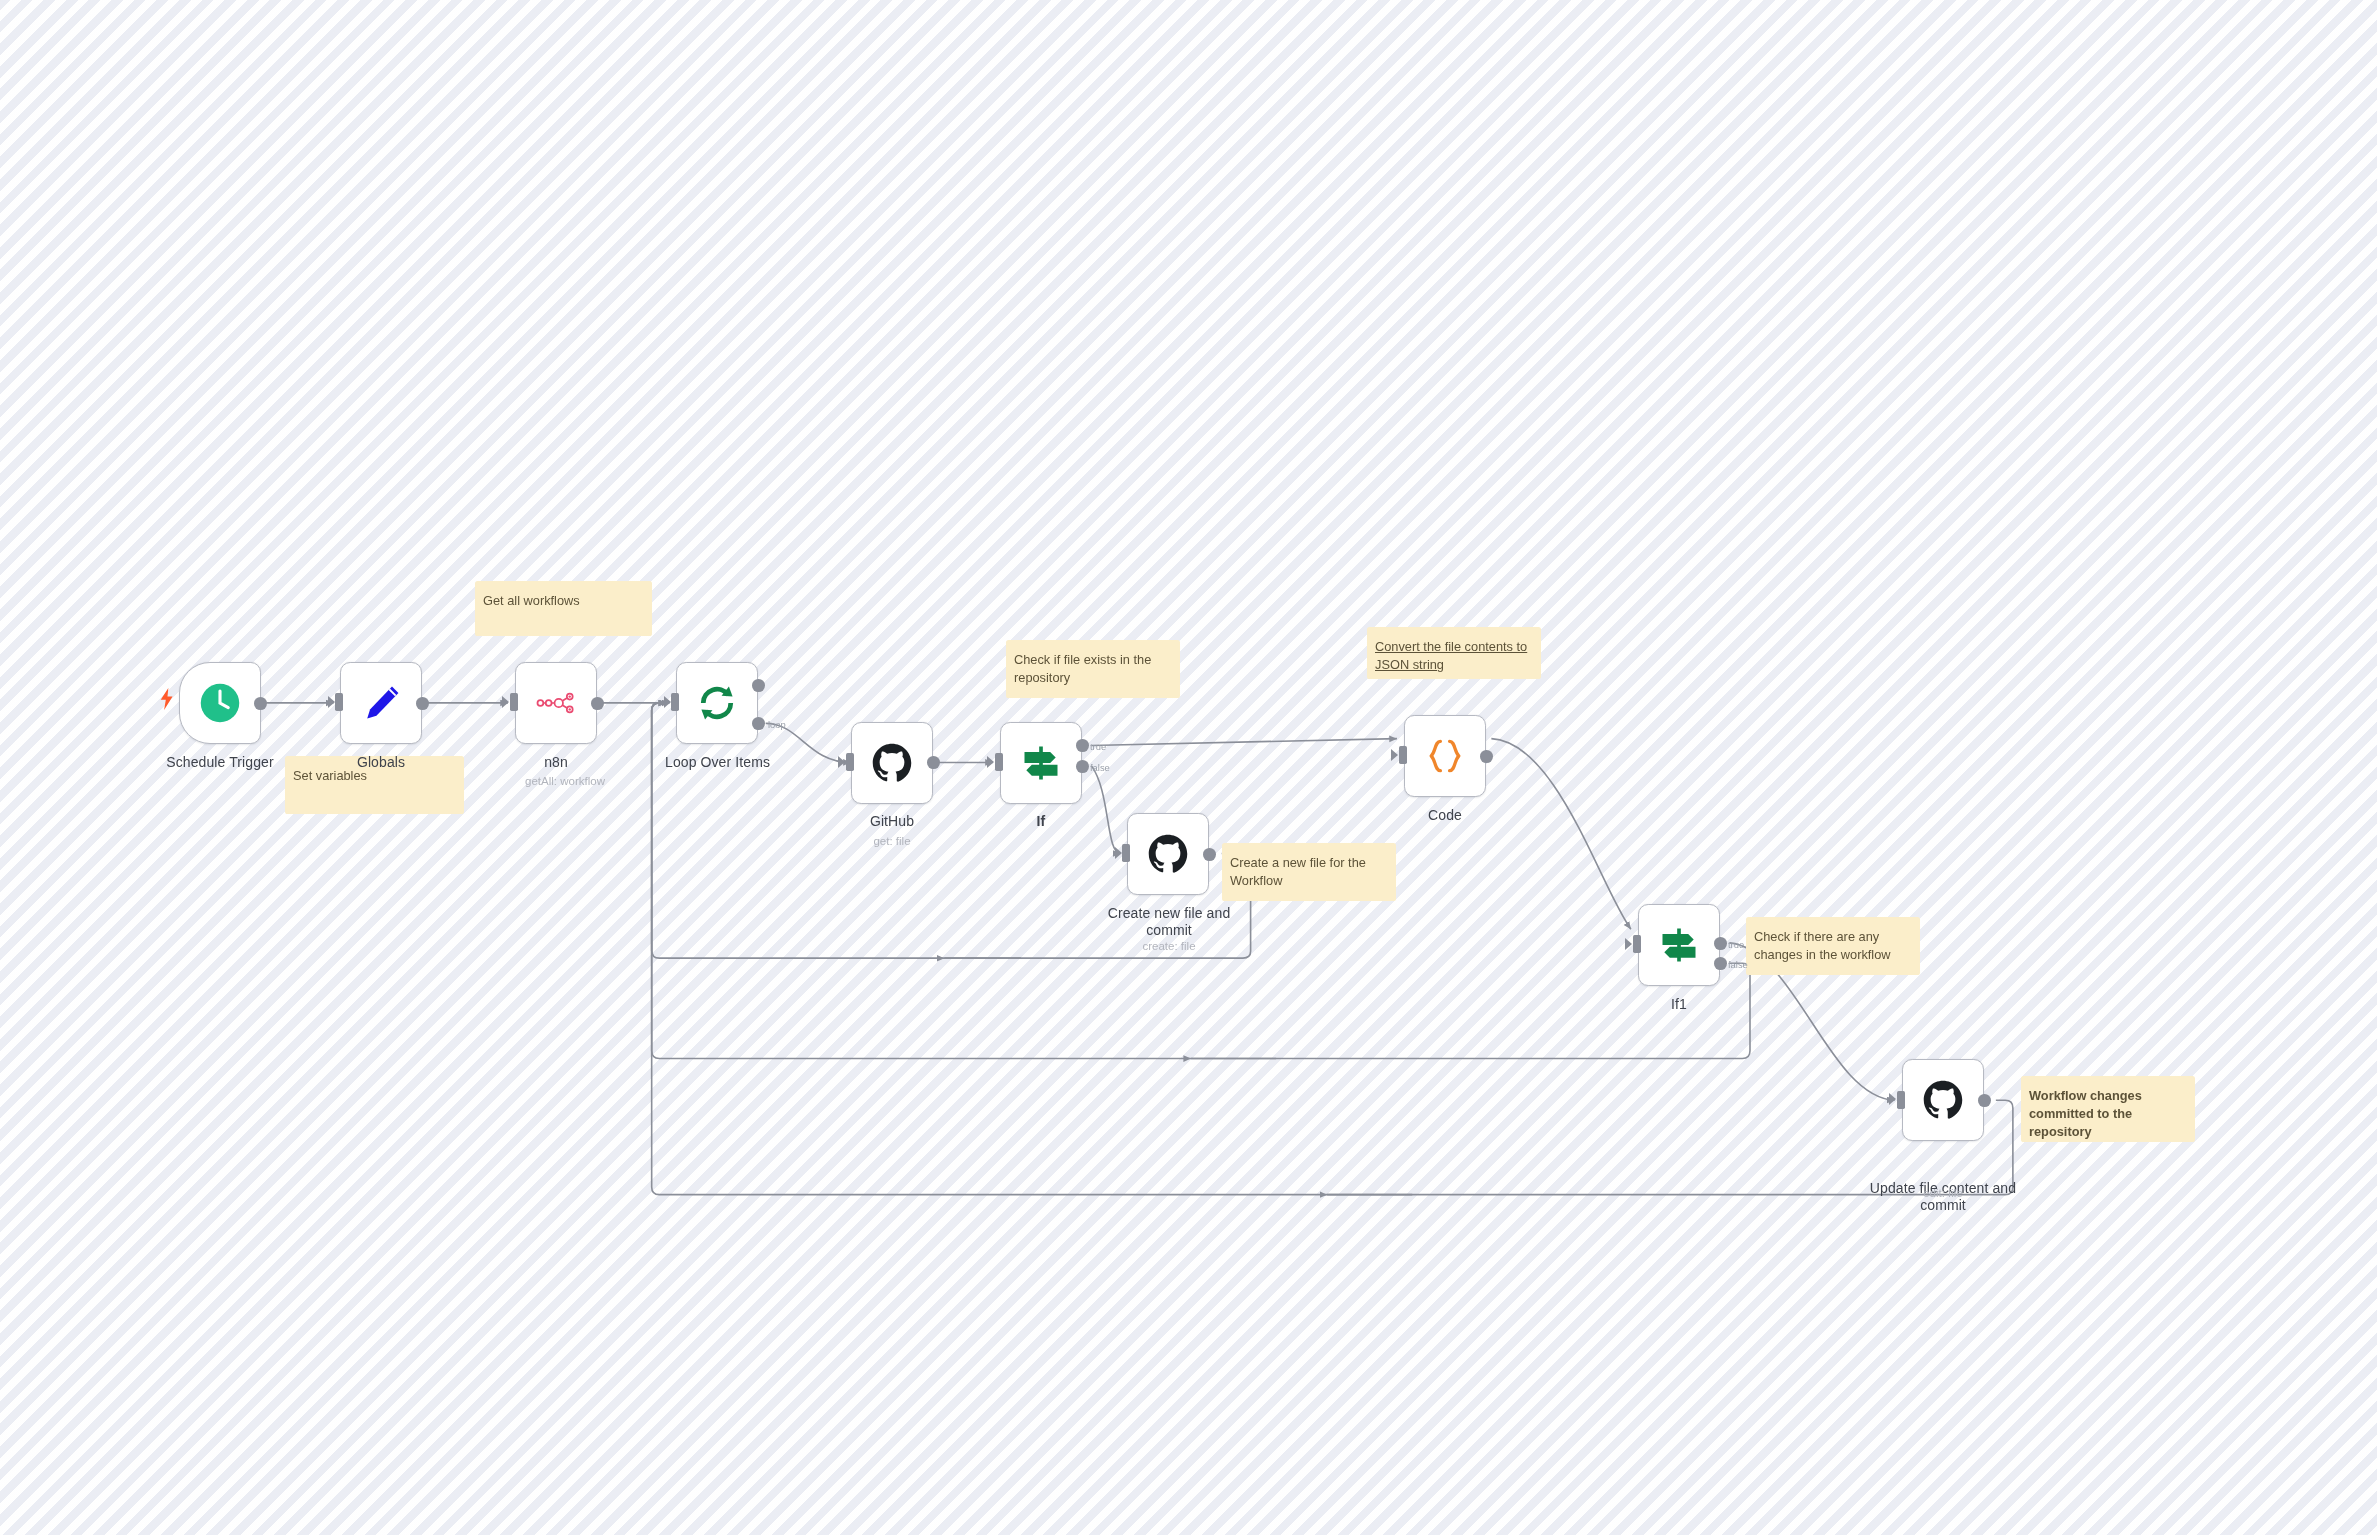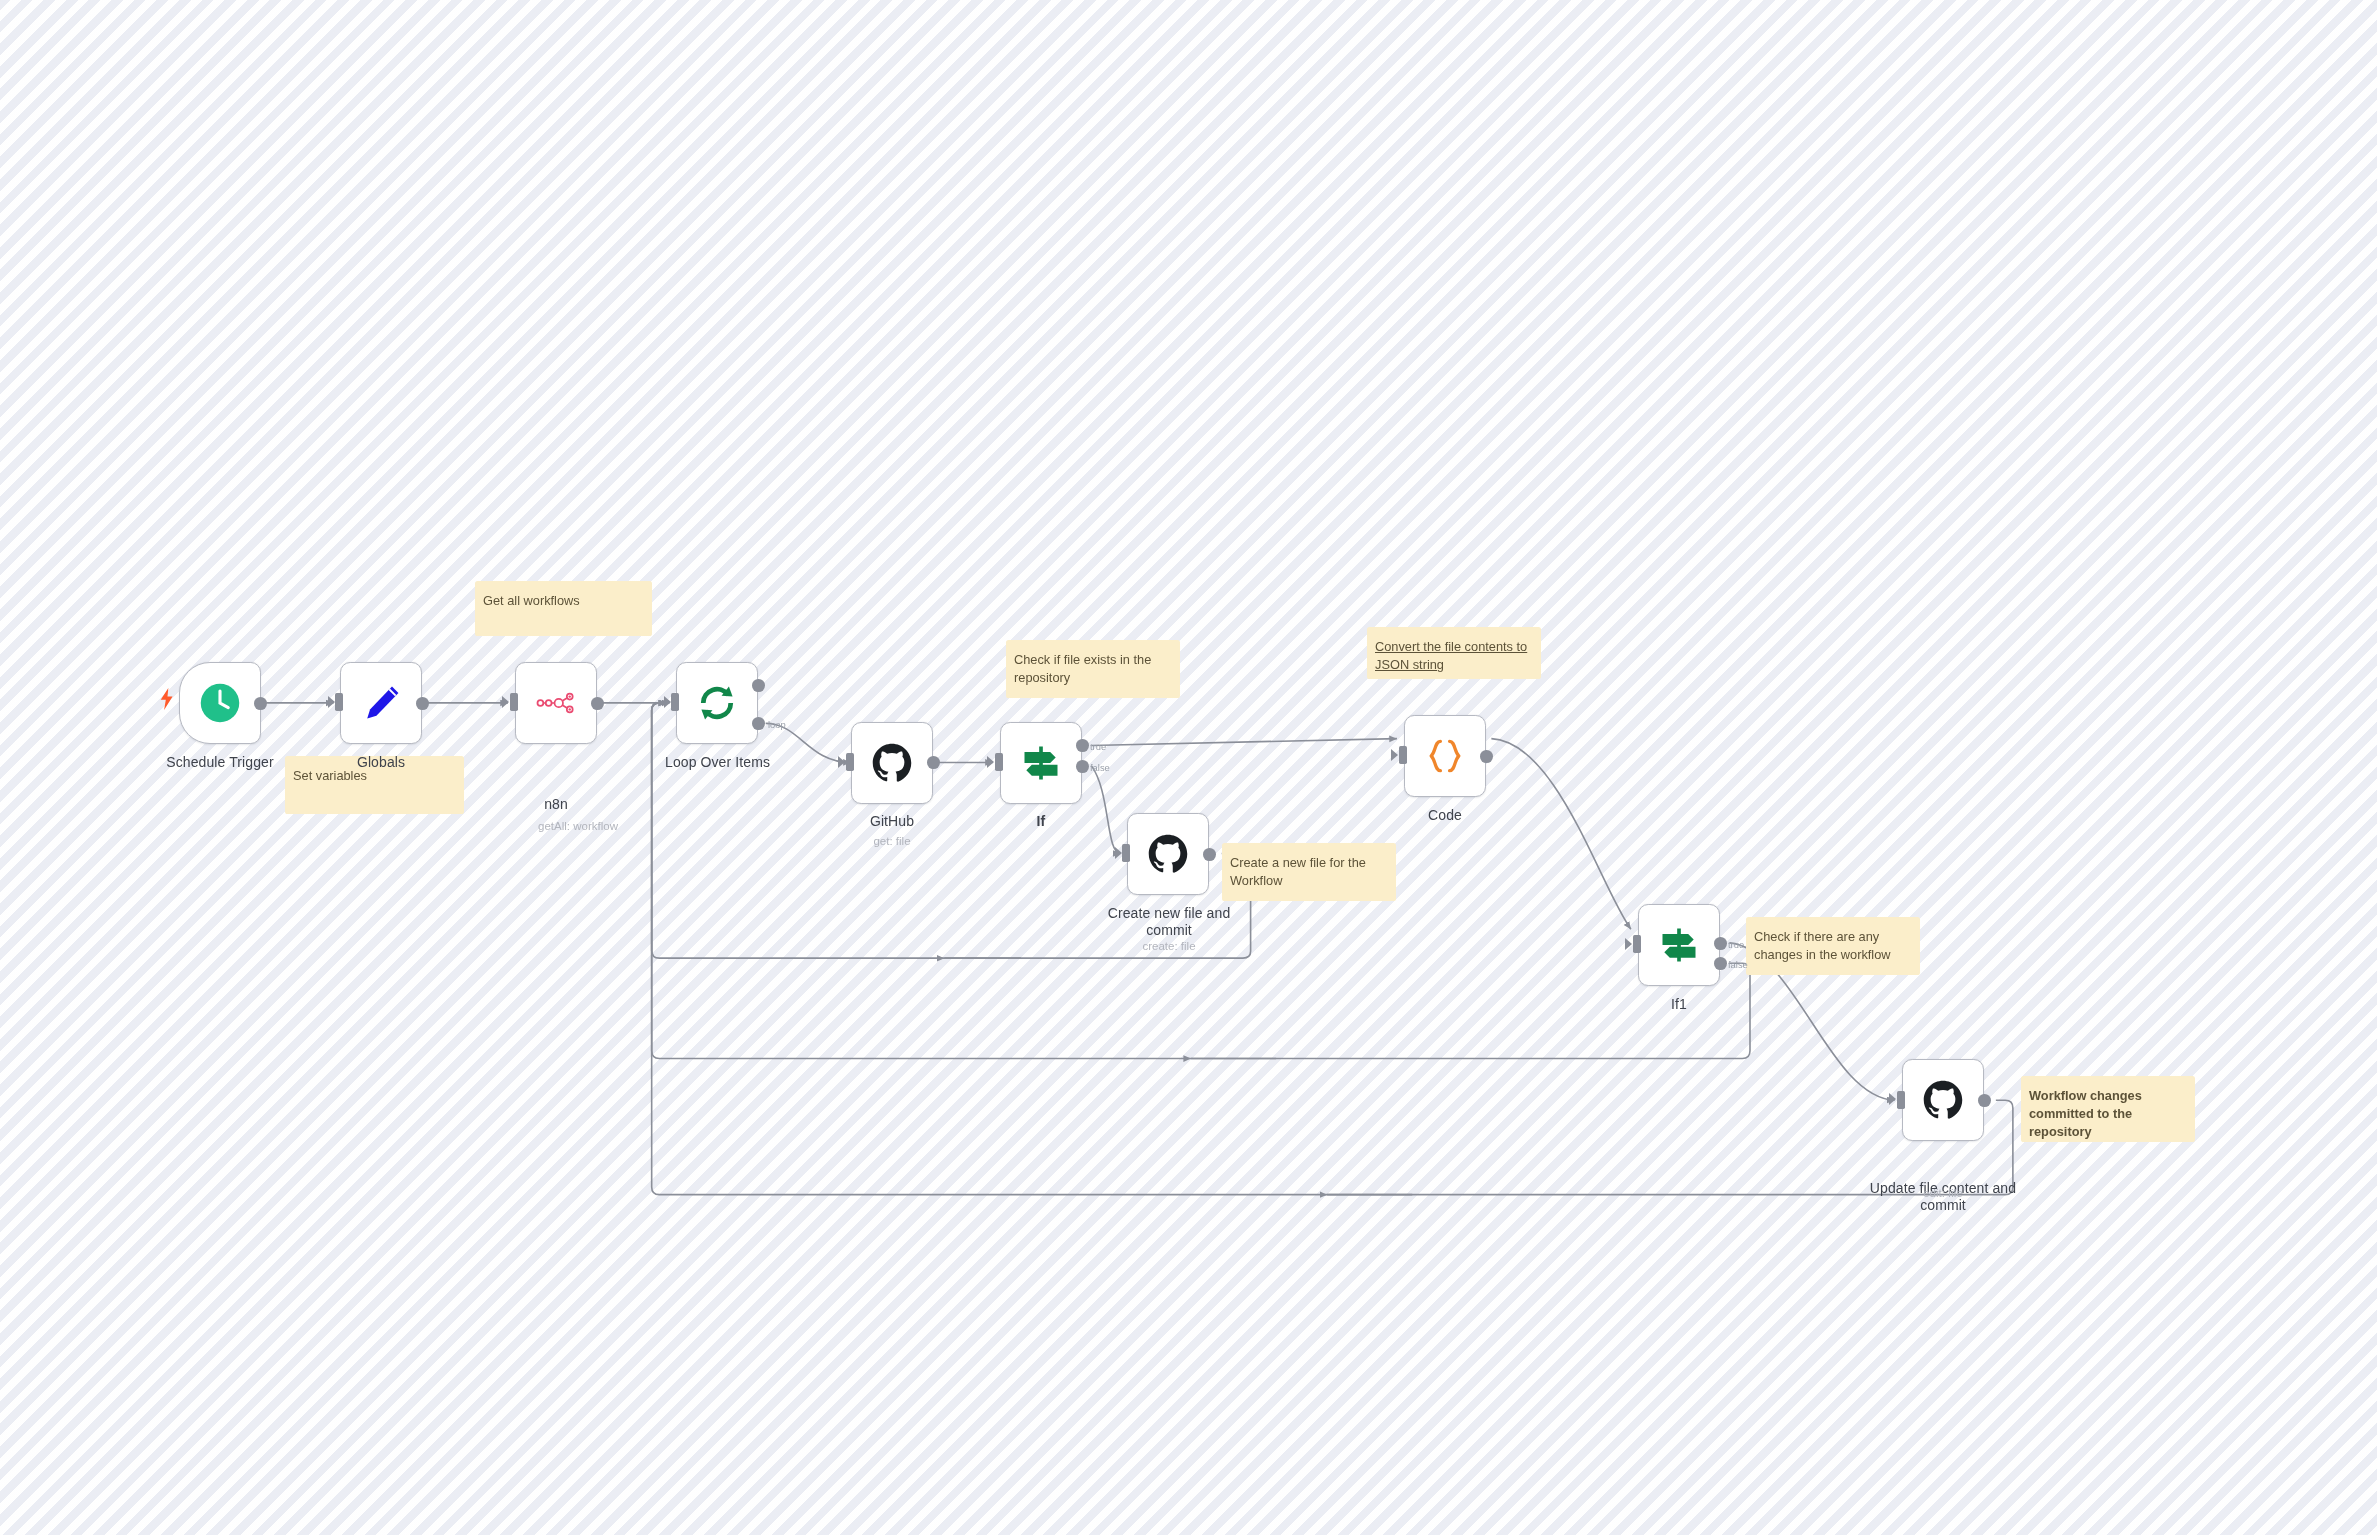--- a/index.html
+++ b/index.html
@@ -220,22 +220,22 @@
         <circle cx="39" cy="31" r="3.2"></circle>
         <path d="M10.2 24 L12.8 24 M19.2 24 L22.4 24 M31.2 21.5 L36 18.5 M31.2 26.5 L36 29.5"></path>
       </g>
       <circle cx="39" cy="17" r="1.3" fill="#ea4b71"></circle>
       <circle cx="39" cy="31" r="1.3" fill="#ea4b71"></circle>
     </svg>
   </div>
   <div class="port-arrow" style="left:502px;top:696px;"></div>
   <div class="port-in" style="left:510px;top:693px;"></div>
   <div class="port" style="left:591px;top:697px;"></div>
-  <div class="node-label" style="left:481px;top:796px;width:150px;">n8n</div>
-  <div class="node-sublabel" style="left:503px;top:775px;width:150px;margin-top:45px;">getAll: workflow</div>
+  <div class="node-label" style="left:481px;top:754px;width:150px;">n8n</div>
+  <div class="node-sublabel" style="left:490px;top:775px;width:150px;">getAll: workflow</div>
 
   <div class="node" style="left:676px;top:662px;">
     <svg class="node-icon" viewBox="0 0 48 48" xmlns="http://www.w3.org/2000/svg">
       <g fill="none" stroke="#11874a" stroke-width="5.2" stroke-linecap="butt">
         <path d="M9 24 A15 15 0 0 1 36 15"></path>
         <path d="M39 24 A15 15 0 0 1 12 33"></path>
       </g>
       <path d="M37 6 L41 17 L29 16 Z" fill="#11874a"></path>
       <path d="M11 42 L7 31 L19 32 Z" fill="#11874a"></path>
     </svg>

